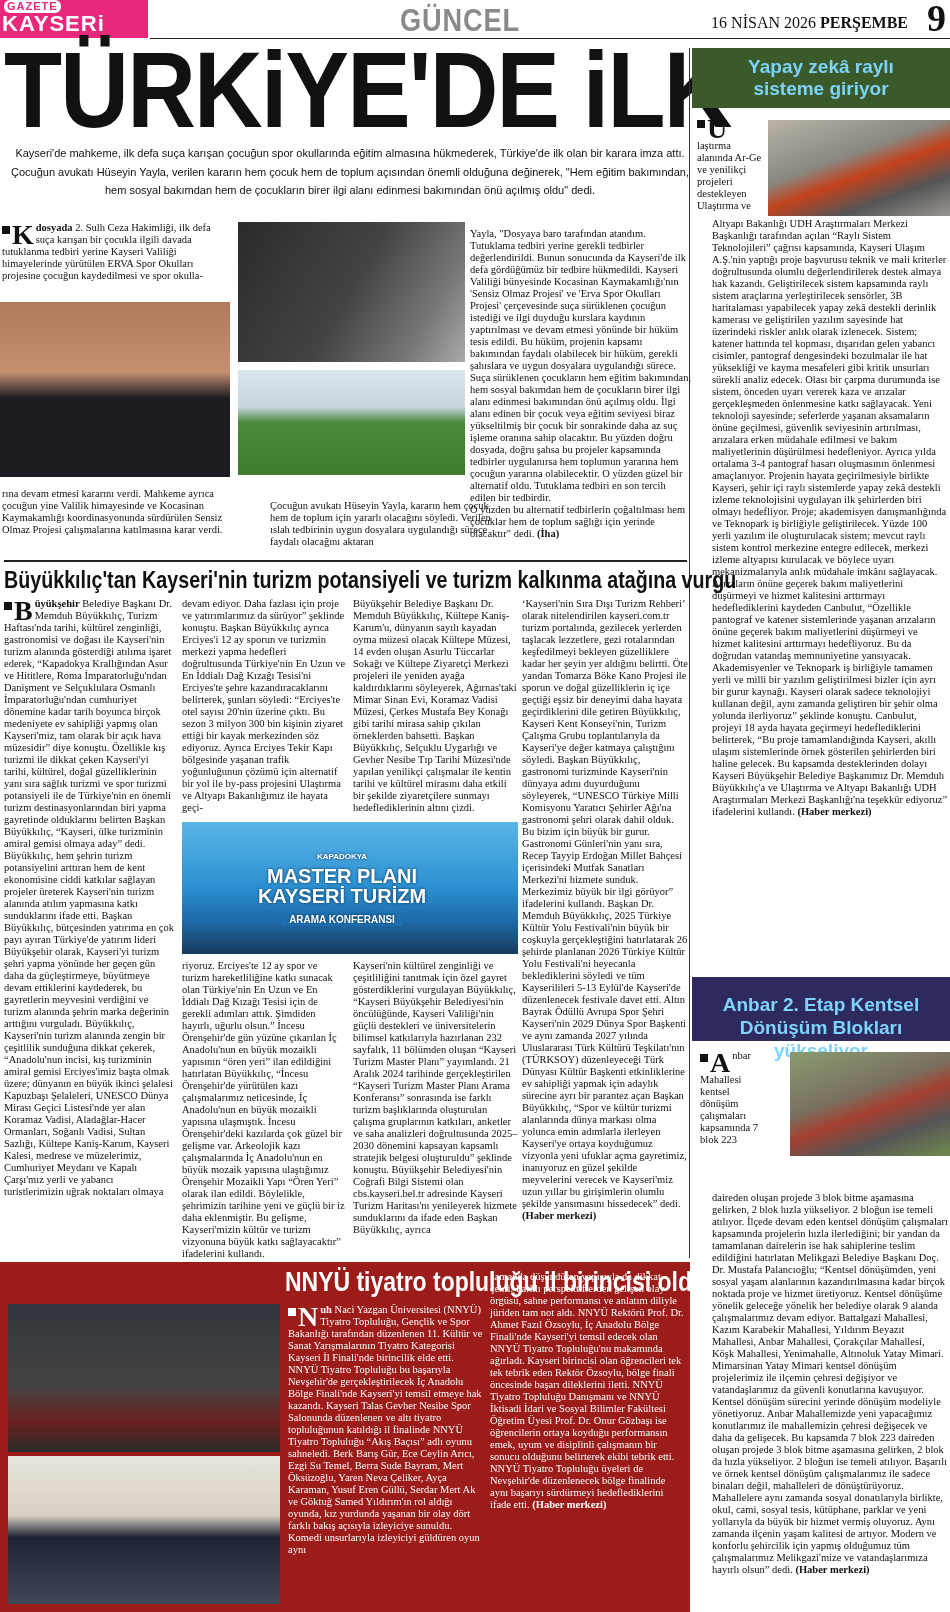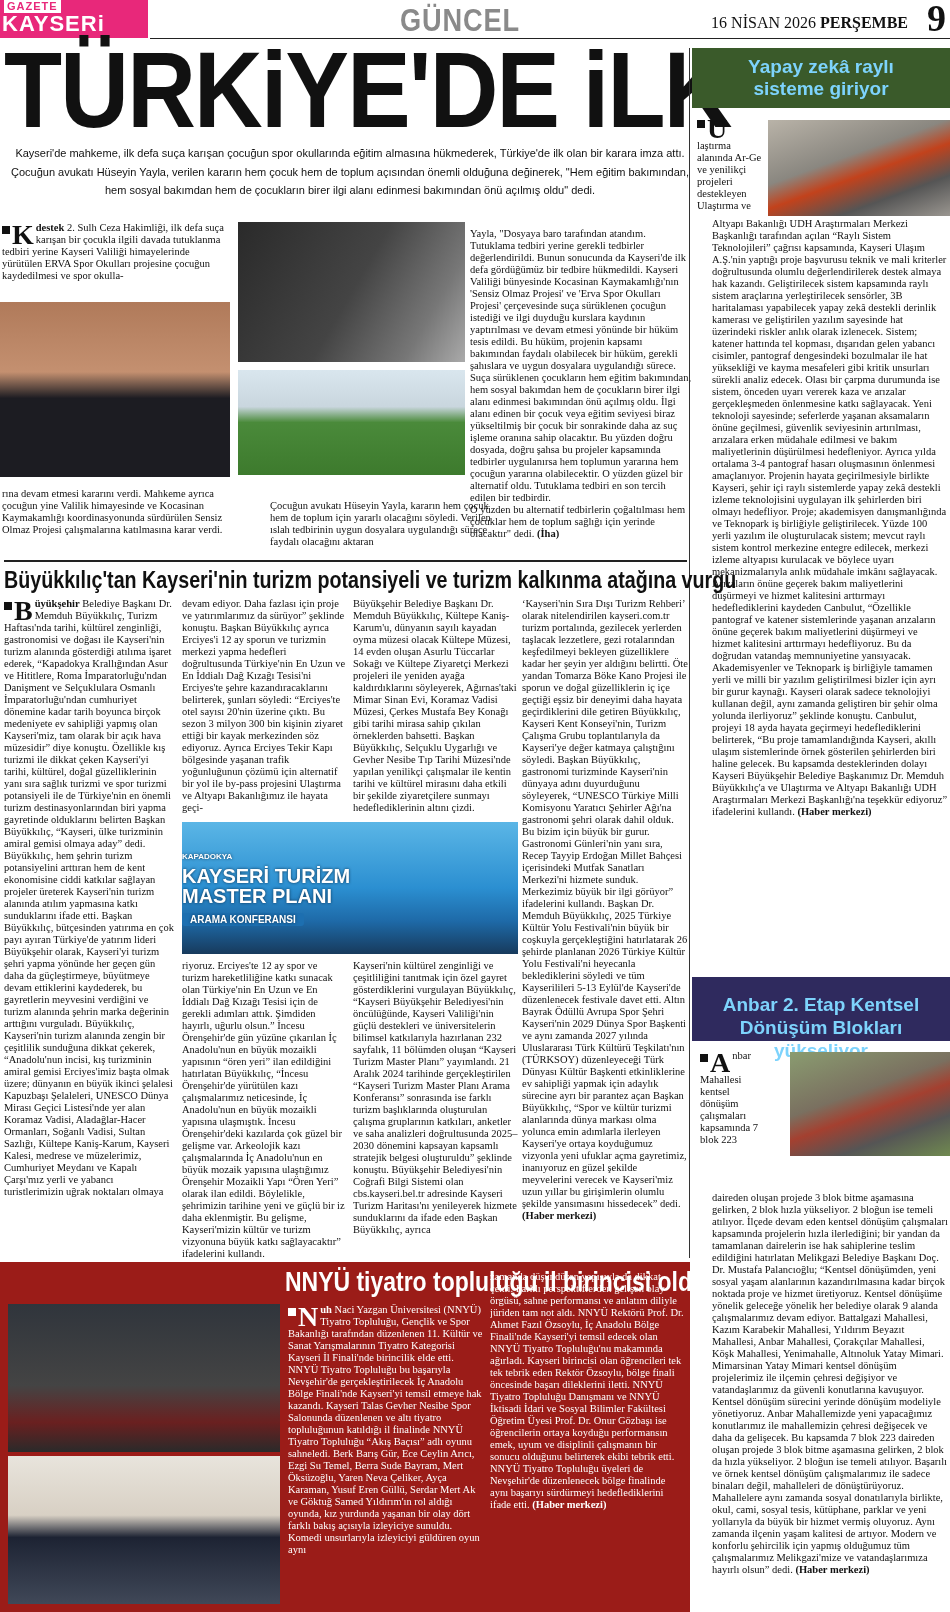--- a/index.html
+++ b/index.html
@@ -1,20 +1,20 @@
 <!DOCTYPE html>
 <html><head>
 <meta charset="utf-8">
 <style>
   * { box-sizing: border-box; margin: 0; padding: 0; }
   body { width: 950px; height: 1612px; background: #fff; position: relative; overflow: hidden; font-family: "Liberation Serif", serif; color: #111; }
   .abs { position: absolute; }
   
   .logo { left: 0; top: 0; width: 148px; height: 38px; background: #e8287a; color: #fff; font-family: "Liberation Sans", sans-serif; font-weight: 700; }
-  .logo .small { position: absolute; left: 4px; top: 0px; font-size: 11px; letter-spacing: 1px; background:#fff; color:#e8287a; padding: 0 3px; line-height: 13px; }
+  .logo .small { position: absolute; left: 4px; top: 0px; font-size: 11px; letter-spacing: 1px; background:#fff; color:#e8287a; padding: 0 3px; line-height: 13px; border-radius: 6px; }
   .logo .big { position: absolute; left: 2px; top: 10px; font-size: 22px; letter-spacing: 1px; line-height: 28px; }
   .section { left: 400px; top: 2px; font-family: "Liberation Sans", sans-serif; font-weight: 700; font-size: 32px; color: #8a8a8a; letter-spacing: 1px; transform: scaleX(0.85); transform-origin: left top; }
   .dateline { right: 42px; top: 14px; font-size: 16px; text-align: center; }
   .dateline b { font-weight: 700; }
   .pageno { right: 4px; top: -4px; font-size: 38px; font-weight: 700; }
   .mast-rule { left: 150px; top: 38px; width: 800px; height: 1px; background: #222; }
   
   .lead-title { left: 4px; top: 40px; font-family: "Liberation Sans", sans-serif; font-weight: 900; font-size: 108px; letter-spacing: -2px; line-height: 100px; transform: scaleX(0.88); transform-origin: left top; white-space: nowrap; }
   .lead-deck { left: 0; top: 144px; width: 700px; font-family: "Liberation Sans", sans-serif; font-size: 11px; line-height: 18.5px; text-align: center; }
   .col { font-size: 10.5px; line-height: 12px; text-align: left; overflow: hidden; }
@@ -22,21 +22,21 @@
   .bullet { display: inline-block; width: 8px; height: 8px; background: #111; margin-right: 2px; float: left; margin-top: 4px; }
   .photo { background: #888; overflow: hidden; }
   .photo-lawyer { background: linear-gradient(180deg, #b07a5a 0%, #c49070 40%, #1c1c22 55%, #1c1c22 100%); }
   .photo-cell { background: linear-gradient(120deg, #2a2a2a 0%, #444 50%, #777 80%, #aaa 100%); }
   .photo-football { background: linear-gradient(180deg, #d9e6ee 0%, #c9d6de 35%, #4a8a3a 50%, #3d7a2d 100%); }
   .photo-tram { background: linear-gradient(160deg, #b9b3a8 0%, #8a8780 40%, #c2421c 55%, #555 75%, #9a9690 100%); }
   .photo-tourism { background: linear-gradient(180deg, #5bb6e6 0%, #2b8fd1 50%, #1e6aa8 75%, #173a5c 100%); }
   .photo-buildings { background: linear-gradient(160deg, #8a9c70 0%, #7a7060 40%, #a44030 55%, #555 75%, #708a50 100%); }
   .photo-theater1 { background: linear-gradient(180deg, #30353c 0%, #444 55%, #6a2020 80%, #2a2a2a 100%); }
   .photo-theater2 { background: linear-gradient(180deg, #e8e4dc 0%, #d8d0c4 40%, #1d2333 55%, #404858 100%); }
-  .tourism-text { position:absolute; left: 0; right: 16px; top: 30px; color:#fff; font-family:"Liberation Sans",sans-serif; font-weight:900; font-size: 20px; line-height: 20px; text-shadow: 0 0 3px #0a3050; }
+  .tourism-text { position:absolute; left: 0; right: 16px; top: 30px; text-align:center; color:#fff; font-family:"Liberation Sans",sans-serif; font-weight:900; font-size: 20px; line-height: 20px; text-shadow: 0 0 3px #0a3050; }
   .tourism-sub { display:inline-block; margin-top: 3px; background:#1d6fb0; padding: 0 8px; font-size: 10px; line-height: 13px; border-radius: 3px; }
   .vrule { width: 1px; background: #333; }
   .hrule { height: 2px; background: #222; }
   .h2 { font-family: "Liberation Sans", sans-serif; font-weight: 700; font-size: 24px; line-height: 28px; transform: scaleX(0.82); transform-origin: left top; white-space: nowrap; }
   .side-box { color: #7dd3fc; font-family: "Liberation Sans", sans-serif; font-weight: 700; text-align: center; }
   .green-box { left: 692px; top: 48px; width: 258px; height: 60px; background: #3a5a2a; font-size: 19px; line-height: 22px; padding-top: 8px; }
   .purple-box { left: 692px; top: 977px; width: 258px; height: 64px; background: #2f2a5e; font-size: 19px; line-height: 23px; padding-top: 16px; }
   .red-band { left: 0; top: 1262px; width: 690px; height: 350px; background: #9b1c18; }
   .red-title { left: 285px; top: 1266px; color: #fff; font-family: "Liberation Sans", sans-serif; font-weight: 700; font-size: 28px; line-height: 32px; transform: scaleX(0.82); transform-origin: left top; white-space: nowrap; }
   .red-col { color: #fff; }
@@ -57,21 +57,21 @@
 </div>
 <div class="abs pageno">9</div>
 <div class="abs mast-rule"></div>
 
 <div class="abs lead-title">TÜRKiYE'DE iLK</div>
 <div class="abs lead-deck">Kayseri'de mahkeme, ilk defa suça karışan çocuğun spor okullarında eğitim almasına hükmederek, Türkiye'de ilk olan bir karara imza attı. Çocuğun avukatı Hüseyin Yayla, verilen kararın hem çocuk hem de toplum açısından önemli olduğuna değinerek, "Hem eğitim bakımından, hem sosyal bakımdan hem de çocukların birer ilgi alanı edinmesi bakımından önü açılmış oldu" dedi.</div>
 
 <div class="abs col" style="left:2px; top:222px; width:224px; height:70px;">
   <span class="bullet"></span>
   <span class="dropcap">K</span>
-  <b>destek</b>
+  <b>dosyada</b>
   <span>2. Sulh Ceza Hakimliği, ilk defa suça karışan bir çocukla ilgili davada tutuklanma tedbiri yerine Kayseri Valiliği himayelerinde yürütülen ERVA Spor Okulları projesine çocuğun kaydedilmesi ve spor okulla-</span>
 </div>
 <div class="abs photo photo-lawyer" style="left:0; top:302px; width:230px; height:175px;"></div>
 <div class="abs col" style="left:2px; top:488px; width:224px; height:62px;">rına devam etmesi kararını verdi. Mahkeme ayrıca çocuğun yine Valilik himayesinde ve Kocasinan Kaymakamlığı koordinasyonunda sürdürülen Sensiz Olmaz Projesi çalışmalarına katılmasına karar verdi.</div>
 
 <div class="abs photo photo-cell" style="left:238px; top:222px; width:227px; height:140px;"></div>
 <div class="abs photo photo-football" style="left:238px; top:370px; width:227px; height:105px;"></div>
 <div class="abs col" style="left:242px; top:500px; width:222px; height:50px;margin-left:28px;">Çocuğun avukatı Hüseyin Yayla, kararın hem çocuk hem de toplum için yararlı olacağını söyledi. Verilen ıslah tedbirinin uygun dosyalara uygulandığı sürece faydalı olacağını aktaran</div>
 
 <div class="abs col" style="left:470px; top:228px; width:222px; height:322px;">
@@ -117,22 +117,22 @@
   <span class="dropcap">B</span>
   <b>üyükşehir</b>
   <span>Belediye Başkanı Dr. Memduh Büyükkılıç, Turizm Haftası'nda tarihi, kültürel zenginliği, gastronomisi ve doğası ile Kayseri'nin turizm alanında gösterdiği atılıma işaret ederek, “Kapadokya Krallığından Asur ve Hititlere, Roma İmparatorluğu'ndan Danişment ve Selçuklulara Osmanlı İmparatorluğu'ndan cumhuriyet dönemine kadar tarih boyunca birçok medeniyete ev sahipliği yapmış olan Kayseri'miz, tam olarak bir açık hava müzesidir” diye konuştu. Özellikle kış turizmi ile dikkat çeken Kayseri'yi tarihi, kültürel, doğal güzelliklerinin yanı sıra sağlık turizmi ve spor turizmi potansiyeli ile de Türkiye'nin en önemli turizm destinasyonlarından biri yapma gayretinde olduklarını belirten Başkan Büyükkılıç, “Kayseri, ülke turizminin amiral gemisi olmaya aday” dedi. Büyükkılıç, hem şehrin turizm potansiyelini arttıran hem de kent ekonomisine ciddi katkılar sağlayan projeler üreterek Kayseri'nin turizm alanında atılım yapmasına katkı sunduklarını ifade etti. Başkan Büyükkılıç, bütçesinden yatırıma en çok payı ayıran Türkiye'de yatırım lideri Büyükşehir olarak, Kayseri'yi turizm şehri yapma yönünde her geçen gün daha da güçleştirmeye, büyütmeye devam ettiklerini kaydederek, bu gayretlerin meyvesini verdiğini ve turizm alanında şehrin marka değerinin arttığını vurguladı. Büyükkılıç, Kayseri'nin turizm alanında zengin bir çeşitlilik sunduğuna dikkat çekerek, “Anadolu'nun incisi, kış turizminin amiral gemisi Erciyes'imiz başta olmak üzere; dünyanın en büyük ikinci şelalesi Kapuzbaşı Şelaleleri, UNESCO Dünya Mirası Geçici Listesi'nde yer alan Koramaz Vadisi, Aladağlar-Hacer Ormanları, Soğanlı Vadisi, Sultan Sazlığı, Kültepe Kaniş-Karum, Kayseri Kalesi, medrese ve müzelerimiz, Cumhuriyet Meydanı ve Kapalı Çarşı'mız yerli ve yabancı turistlerimizin uğrak noktaları olmaya</span>
 </div>
 <div class="abs col" style="left:182px; top:598px; width:165px; height:220px;">devam ediyor. Daha fazlası için proje ve yatırımlarımız da sürüyor” şeklinde konuştu. Başkan Büyükkılıç ayrıca Erciyes'i 12 ay sporun ve turizmin merkezi yapma hedefleri doğrultusunda Türkiye'nin En Uzun ve En İddialı Dağ Kızağı Tesisi'ni Erciyes'te şehre kazandıracaklarını belirterek, şunları söyledi: “Erciyes'te otel sayısı 20'nin üzerine çıktı. Bu sezon 3 milyon 300 bin kişinin ziyaret ettiği bir kayak merkezinden söz ediyoruz. Ayrıca Erciyes Tekir Kapı bölgesinde yaşanan trafik yoğunluğunun çözümü için alternatif bir yol ile by-pass projesini Ulaştırma ve Altyapı Bakanlığımız ile hayata geçi-</div>
 <div class="abs col" style="left:353px; top:598px; width:165px; height:220px;">Büyükşehir Belediye Başkanı Dr. Memduh Büyükkılıç, Kültepe Kaniş-Karum'u, dünyanın sayılı kayadan oyma müzesi olacak Kültepe Müzesi, 14 evden oluşan Asurlu Tüccarlar Sokağı ve Kültepe Ziyaretçi Merkezi projeleri ile yeniden ayağa kaldırdıklarını söyleyerek, Ağırnas'taki Mimar Sinan Evi, Koramaz Vadisi Müzesi, Çerkes Mustafa Bey Konağı gibi tarihi mirasa sahip çıkılan örneklerden bahsetti. Başkan Büyükkılıç, Selçuklu Uygarlığı ve Gevher Nesibe Tıp Tarihi Müzesi'nde yapılan yenilikçi çalışmalar ile kentin tarihi ve kültürel mirasını daha etkili bir şekilde ziyaretçilere sunmayı hedeflediklerinin altını çizdi.</div>
 
 <div class="abs photo photo-tourism" style="left:182px; top:822px; width:336px; height:132px;">
   <div class="tourism-text">
     <div style="font-size:8px; line-height:10px; margin-bottom:4px; font-weight:700;">KAPADOKYA</div>
+    <div>MASTER PLANI</div>
     <div>KAYSERİ TURİZM</div>
-    <div>MASTER PLANI</div>
     <span class="tourism-sub">ARAMA KONFERANSI</span>
   </div>
 </div>
 
 <div class="abs col" style="left:182px; top:960px; width:165px; height:298px;">riyoruz. Erciyes'te 12 ay spor ve turizm hareketliliğine katkı sunacak olan Türkiye'nin En Uzun ve En İddialı Dağ Kızağı Tesisi için de gerekli adımları attık. Şimdiden hayırlı, uğurlu olsun.” İncesu Örenşehir'de gün yüzüne çıkarılan İç Anadolu'nun en büyük mozaikli yapısının “ören yeri” ilan edildiğini hatırlatan Büyükkılıç, “İncesu Örenşehir'de yürütülen kazı çalışmalarımız neticesinde, İç Anadolu'nun en büyük mozaikli yapısına ulaşmıştık. İncesu Örenşehir'deki kazılarda çok güzel bir gelişme var. Arkeolojik kazı çalışmalarında İç Anadolu'nun en büyük mozaik yapısına ulaştığımız Örenşehir Mozaikli Yapı “Ören Yeri” olarak ilan edildi. Böylelikle, şehrimizin tarihine yeni ve güçlü bir iz daha eklenmiştir. Bu gelişme, Kayseri'mizin kültür ve turizm vizyonuna büyük katkı sağlayacaktır” ifadelerini kullandı.</div>
 <div class="abs col" style="left:353px; top:960px; width:165px; height:298px;">Kayseri'nin kültürel zenginliği ve çeşitliliğini tanıtmak için özel gayret gösterdiklerini vurgulayan Büyükkılıç, “Kayseri Büyükşehir Belediyesi'nin öncülüğünde, Kayseri Valiliği'nin güçlü destekleri ve üniversitelerin bilimsel katkılarıyla hazırlanan 232 sayfalık, 11 bölümden oluşan “Kayseri Turizm Master Planı” yayımlandı. 21 Aralık 2024 tarihinde gerçekleştirilen “Kayseri Turizm Master Planı Arama Konferansı” sonrasında ise farklı turizm başlıklarında oluşturulan çalışma gruplarının katkıları, anketler ve saha analizleri doğrultusunda 2025–2030 dönemini kapsayan kapsamlı stratejik belgesi oluşturuldu” şeklinde konuştu. Büyükşehir Belediyesi'nin Coğrafi Bilgi Sistemi olan cbs.kayseri.bel.tr adresinde Kayseri Turizm Haritası'nı yenileyerek hizmete sunduklarını da ifade eden Başkan Büyükkılıç, ayrıca</div>
 <div class="abs col" style="left:522px; top:598px; width:166px; height:660px;">
   <span>‘Kayseri'nin Sıra Dışı Turizm Rehberi’ olarak nitelendirilen kayseri.com.tr turizm portalında, gezilecek yerlerden taşlacak lezzetlere, gezi rotalarından keşfedilmeyi bekleyen güzelliklere kadar her şeyin yer aldığını belirtti. Öte yandan Tomarza Böke Kano Projesi ile sporun ve doğal güzelliklerin iç içe geçtiği eşsiz bir deneyimi daha hayata geçirdiklerini dile getiren Büyükkılıç, Kayseri Kent Konseyi'nin, Turizm Çalışma Grubu toplantılarıyla da Kayseri'ye değer katmaya çalıştığını söyledi. Başkan Büyükkılıç, gastronomi turizminde Kayseri'nin dünyaya adını duyurduğunu söyleyerek, “UNESCO Türkiye Milli Komisyonu Yaratıcı Şehirler Ağı'na gastronomi şehri olarak dahil olduk. Bu bizim için büyük bir gurur. Gastronomi Günleri'nin yanı sıra, Recep Tayyip Erdoğan Millet Bahçesi içerisindeki Mutfak Sanatları Merkezi'ni hizmete sunduk. Merkezimiz büyük bir ilgi görüyor” ifadelerini kullandı. Başkan Dr. Memduh Büyükkılıç, 2025 Türkiye Kültür Yolu Festivali'nin büyük bir coşkuyla gerçekleştiğini hatırlatarak 26 şehirde planlanan 2026 Türkiye Kültür Yolu Festivali'ni heyecanla beklediklerini söyledi ve tüm Kayserilileri 5-13 Eylül'de Kayseri'de düzenlenecek festivale davet etti. Altın Bayrak Ödüllü Avrupa Spor Şehri Kayseri'nin 2029 Dünya Spor Başkenti ve aynı zamanda 2027 yılında Uluslararası Türk Kültürü Teşkilatı'nın (TÜRKSOY) düzenleyeceği Türk Dünyası Kültür Başkenti etkinliklerine ev sahipliği yapmak için adaylık sürecine ayrı bir parantez açan Başkan Büyükkılıç, “Spor ve kültür turizmi alanlarında dünya markası olma yolunca emin adımlarla ilerleyen Kayseri'ye ortaya koyduğumuz vizyonla yeni ufuklar açma gayretimiz, inanıyoruz en güzel şekilde meyvelerini verecek ve Kayseri'miz uzun yıllar bu girişimlerin olumlu şekilde yansımasını hissedecek” dedi.</span>
   <b class="src">(Haber merkezi)</b>
 </div>

